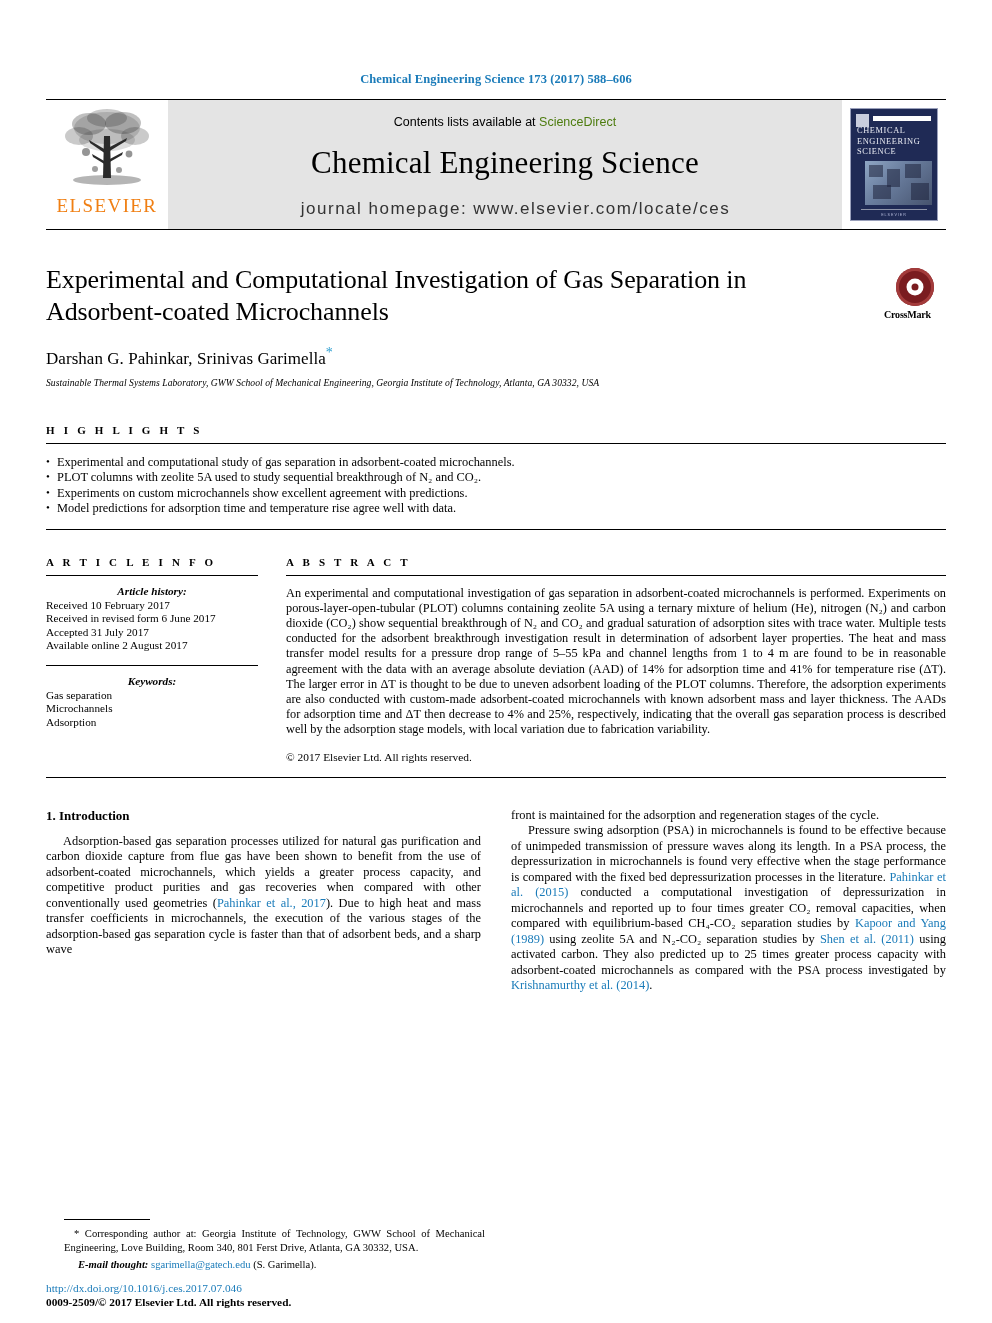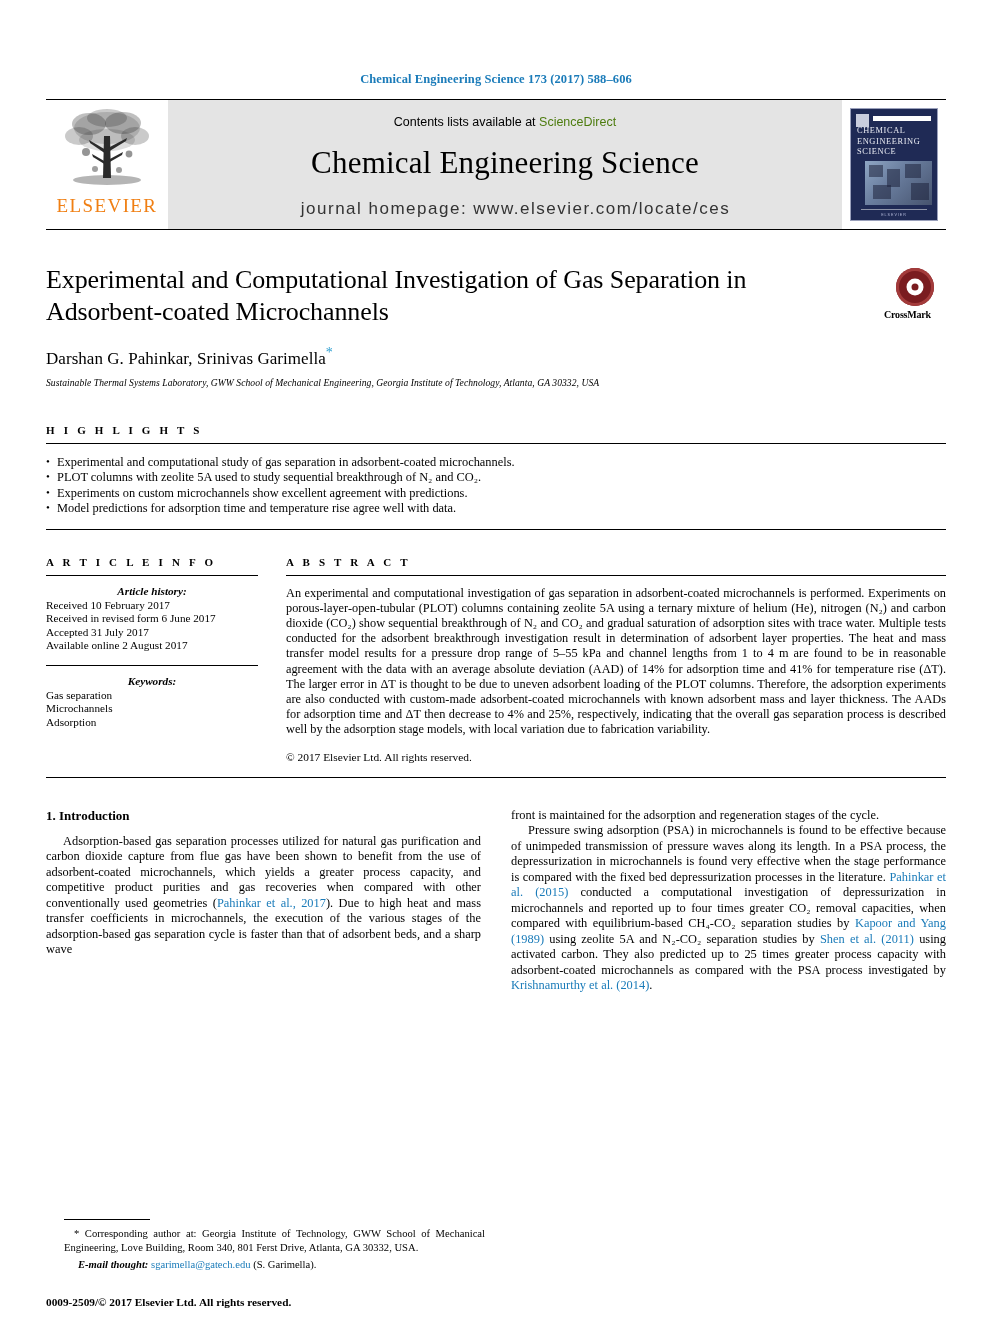--- a/index.html
+++ b/index.html
@@ -513,16 +513,17 @@
     <div class="fn-rule"></div>
     <div class="fn-text">* Corresponding author at: Georgia Institute of Technology, GWW School of Mechanical Engineering, Love Building, Room 340, 801 Ferst Drive, Atlanta, GA 30332, USA.</div>
     <div class="fn-email">
       <span class="ea">E-mail thought:</span>
       <span class="lnk">sgarimella@gatech.edu</span>
       <span>(S. Garimella).</span>
     </div>
   </div>
 
   <div class="doi-block">
+    <div class="doi-line">http://dx.doi.org/10.1016/j.ces.2017.07.046</div>
     <div class="issn-line">0009-2509/© 2017 Elsevier Ltd. All rights reserved.</div>
   </div>
 
 </div>
 
 </body></html>

